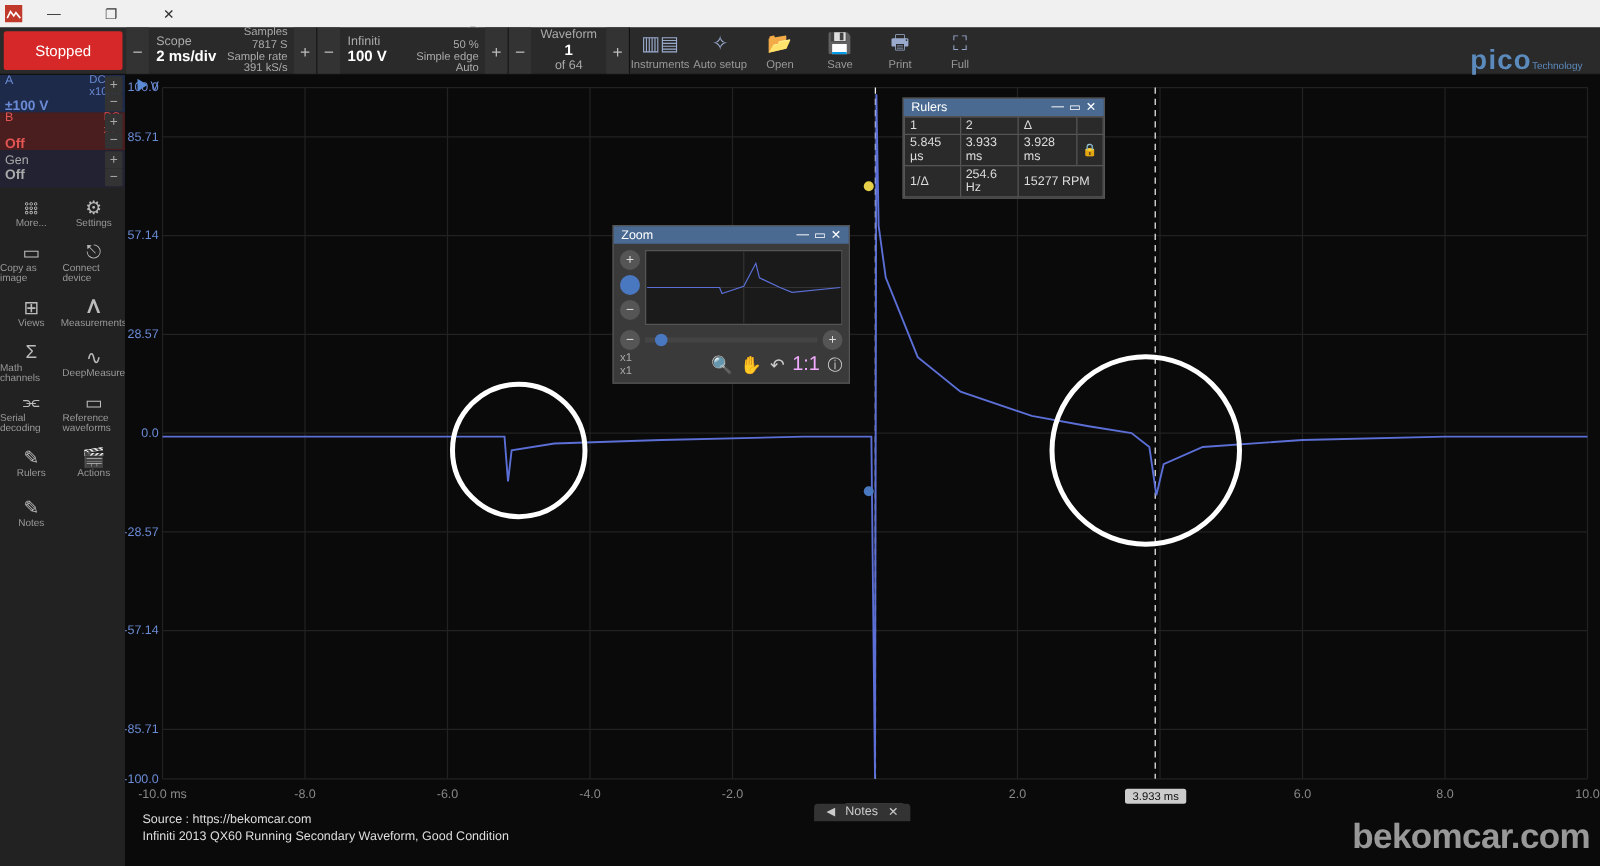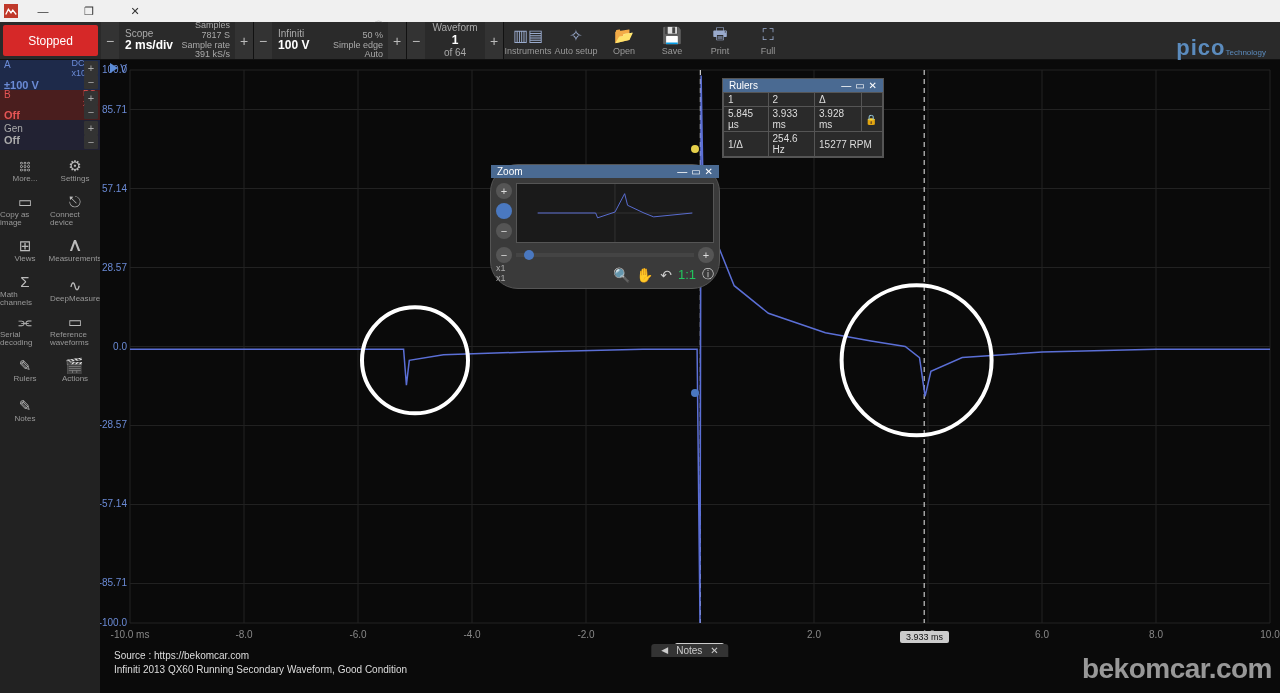--- a/index.html
+++ b/index.html
@@ -42,21 +42,21 @@
   .note { position:absolute; bottom:16px; left:14px; font-size:10px; color:#ddd; line-height:1.4; }
   .notes-tab { position:absolute; bottom:36px; left:50%; transform:translateX(-50%); background:#333; color:#ccc; padding:1px 10px; border-radius:3px 3px 0 0; font-size:10px; display:flex; gap:8px;}
   svg.scope { position:absolute; inset:0; }
   .axis-lbl { fill:#888; font-size:10px; }
   .axis-lbl-y { fill:#6b8bd6; font-size:10px; }
   .anncircle { stroke:#fff; stroke-width:4; fill:none; }
   .ruler-line { stroke:#eee; stroke-width:1; stroke-dasharray:5 4; }
   .floaty { position:absolute; background:#3a3a3a; border:1px solid #555; }
   .floaty .hd { background:#4a6a92; color:#fff; font-size:10px; padding:1px 6px; display:flex; justify-content:space-between; align-items:center; }
   .floaty .hd .btns { display:flex; gap:4px; font-size:10px;}
-  .zoom-win { left:390px; top:104px; width:230px;border-radius:28px; }
+  .zoom-win { left:390px; top:120px; width:190px; }
   .zoom-body { padding:5px; }
   .zoom-vp { height:60px; background:#1a1a1a; border:1px solid #555; position:relative; }
   .zoom-ctrls { display:flex; justify-content:space-between; align-items:center; margin-top:4px; }
   .zicn { width:16px; height:16px; border-radius:50%; background:#555; color:#ddd; display:flex; align-items:center; justify-content:center; font-size:11px; }
   .zicn.blue { background:#4a78c0; }
   .ztxt { font-size:9px; color:#aaa; }
   .ztoolbar{display:flex;align-items:center;gap:6px;margin-top:3px;justify-content:center;}
   .trk { flex:1; height:4px; background:#444; margin:0 4px; position:relative;}
   .thumb{ position:absolute; width:10px; height:10px; background:#4a78c0; border-radius:50%; top:-3px; }
   .rulers-win { left:622px; top:18px; width:162px; }
@@ -324,21 +324,21 @@
               <div class="thumb" style="left:8px"></div>
             </div>
           <div class="zicn">+</div>
         </div>
         <div style="display:flex;justify-content:space-between;align-items:center;">
           <div class="ztxt"><span>x1</span><br><span>x1</span></div>
           <div class="ztoolbar">
             <span style="font-size:14px">🔍</span>
             <span style="font-size:14px">✋</span>
             <span style="font-size:14px">↶</span>
-            <span style="color:#22c55e;font-size:13px;">1:1</span>
+            <span style="color:#f0abfc;font-size:16px;">1:1</span>
             <span style="font-size:12px">ⓘ</span>
           </div>
         </div>
       </div>
     </div>
 
     <div class="floaty rulers-win">
       <div class="hd">
           <span>Rulers</span>
         <span class="btns">

